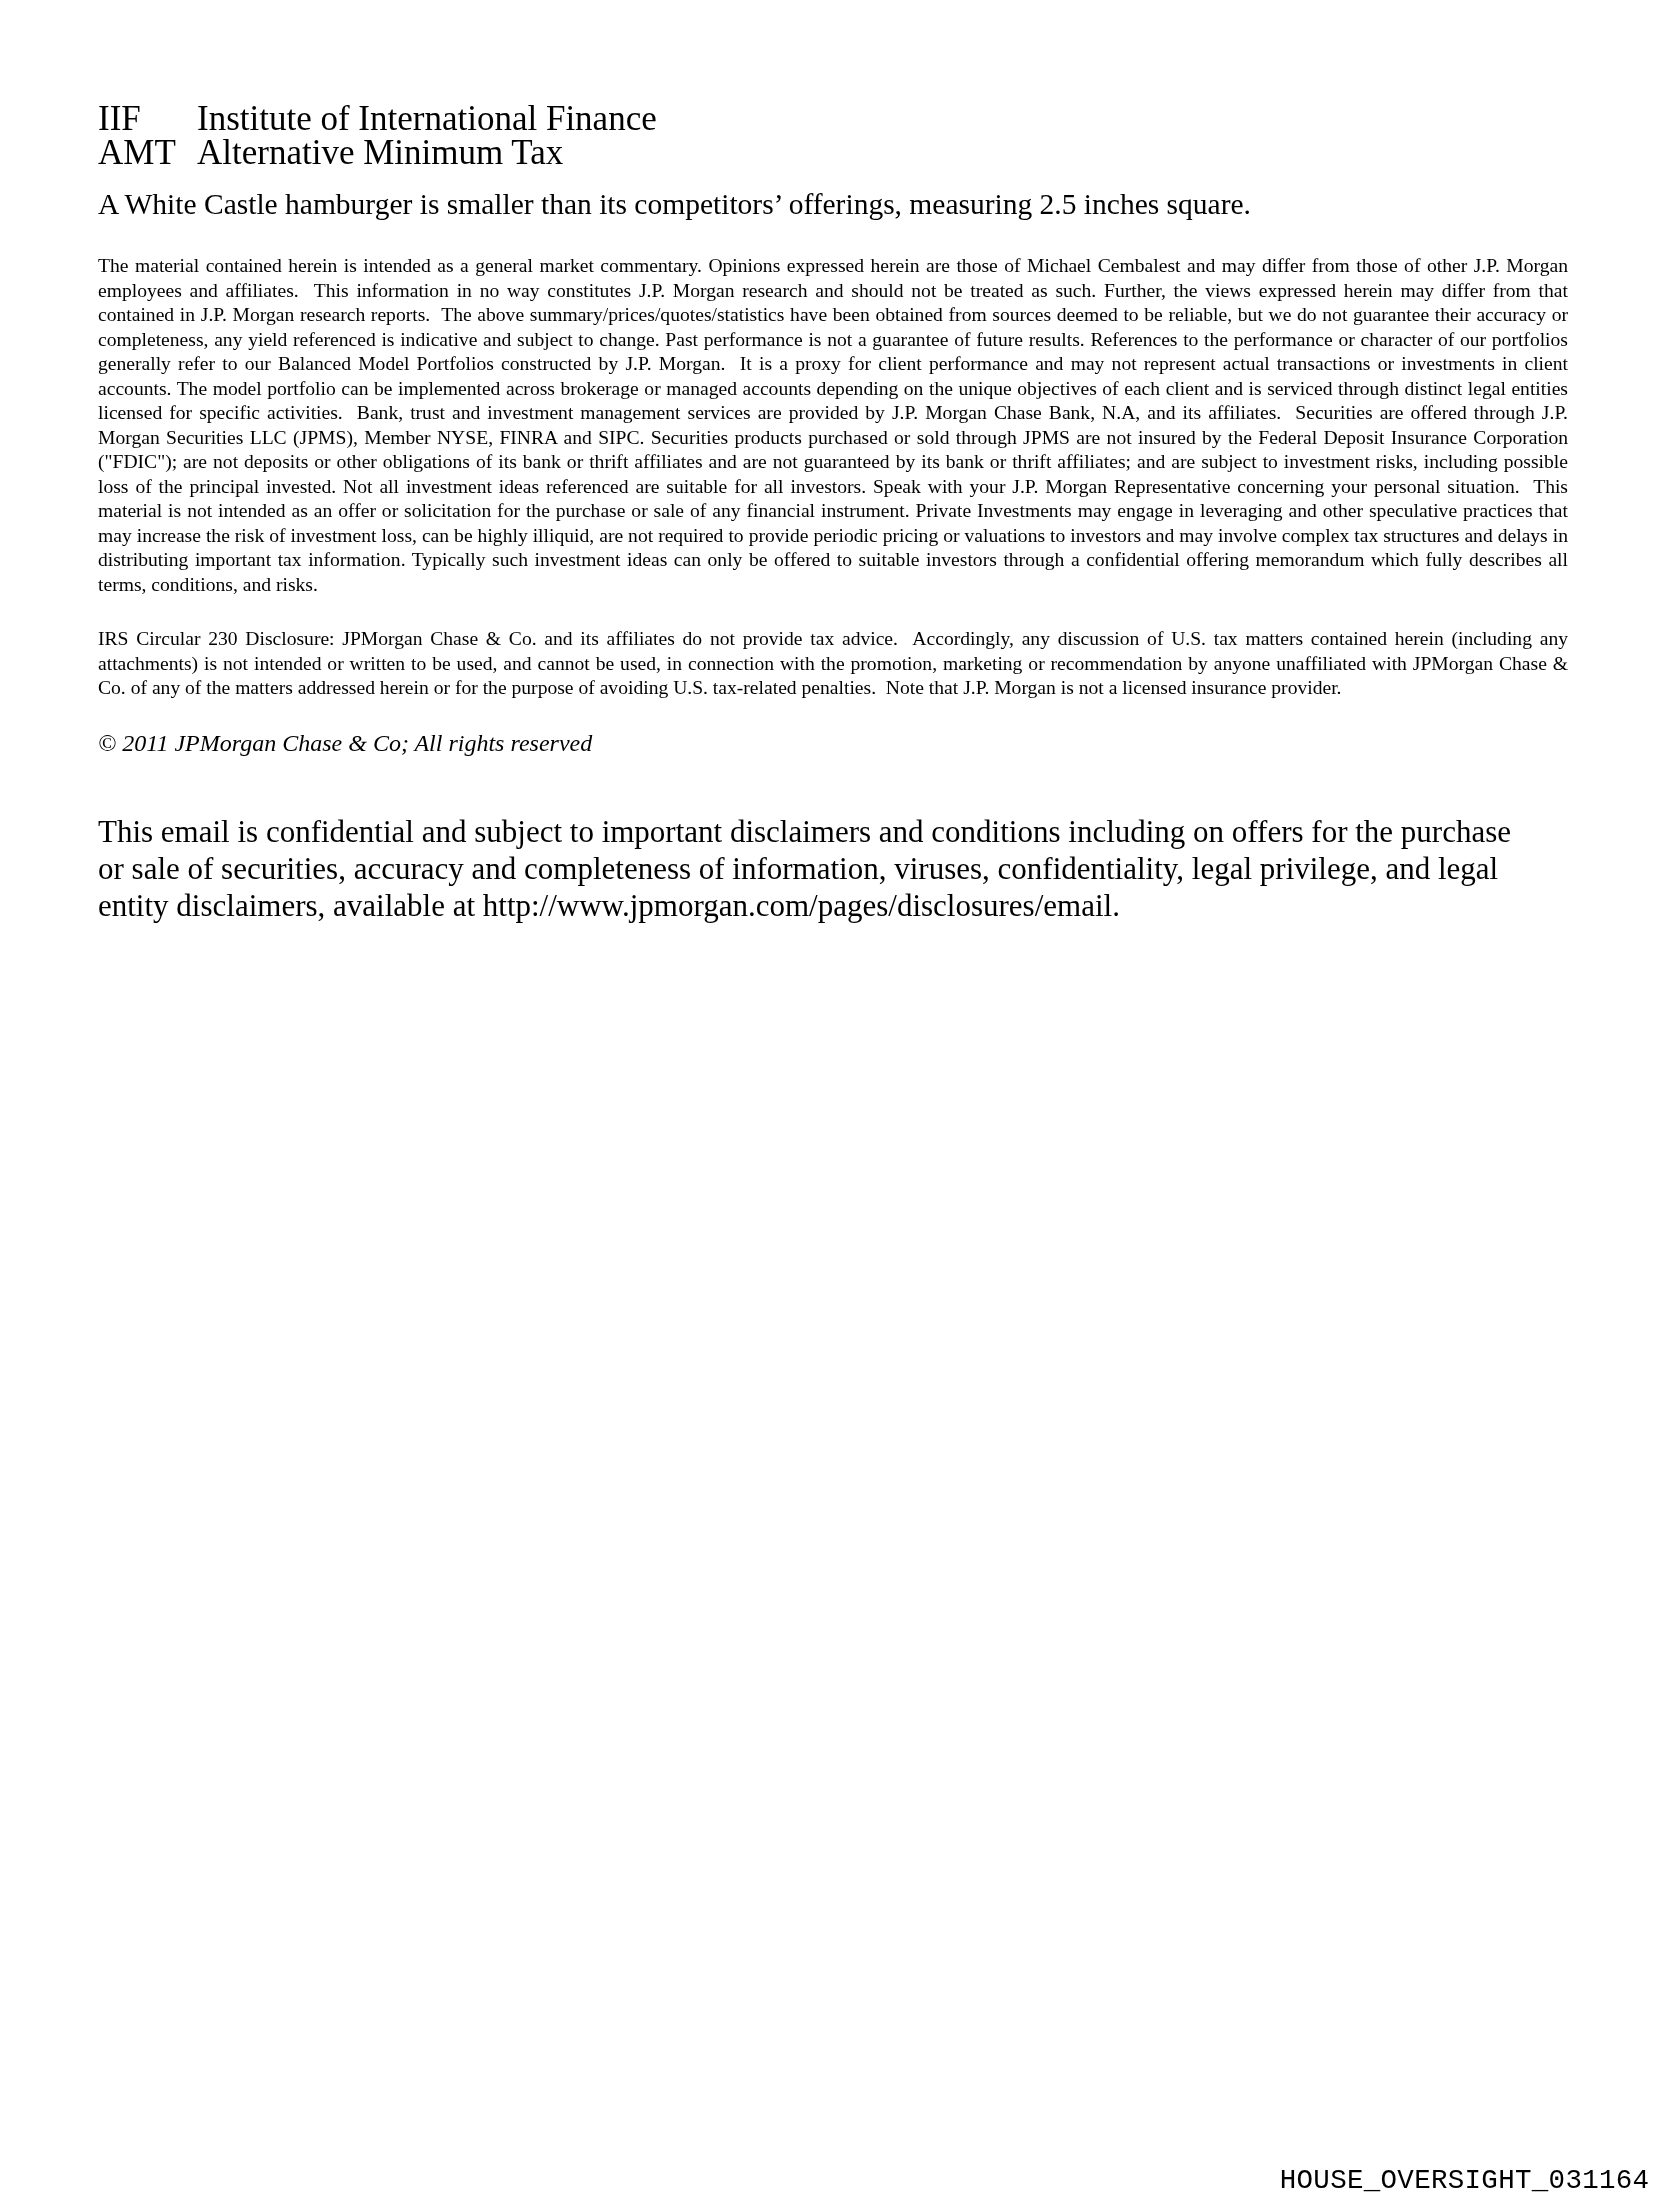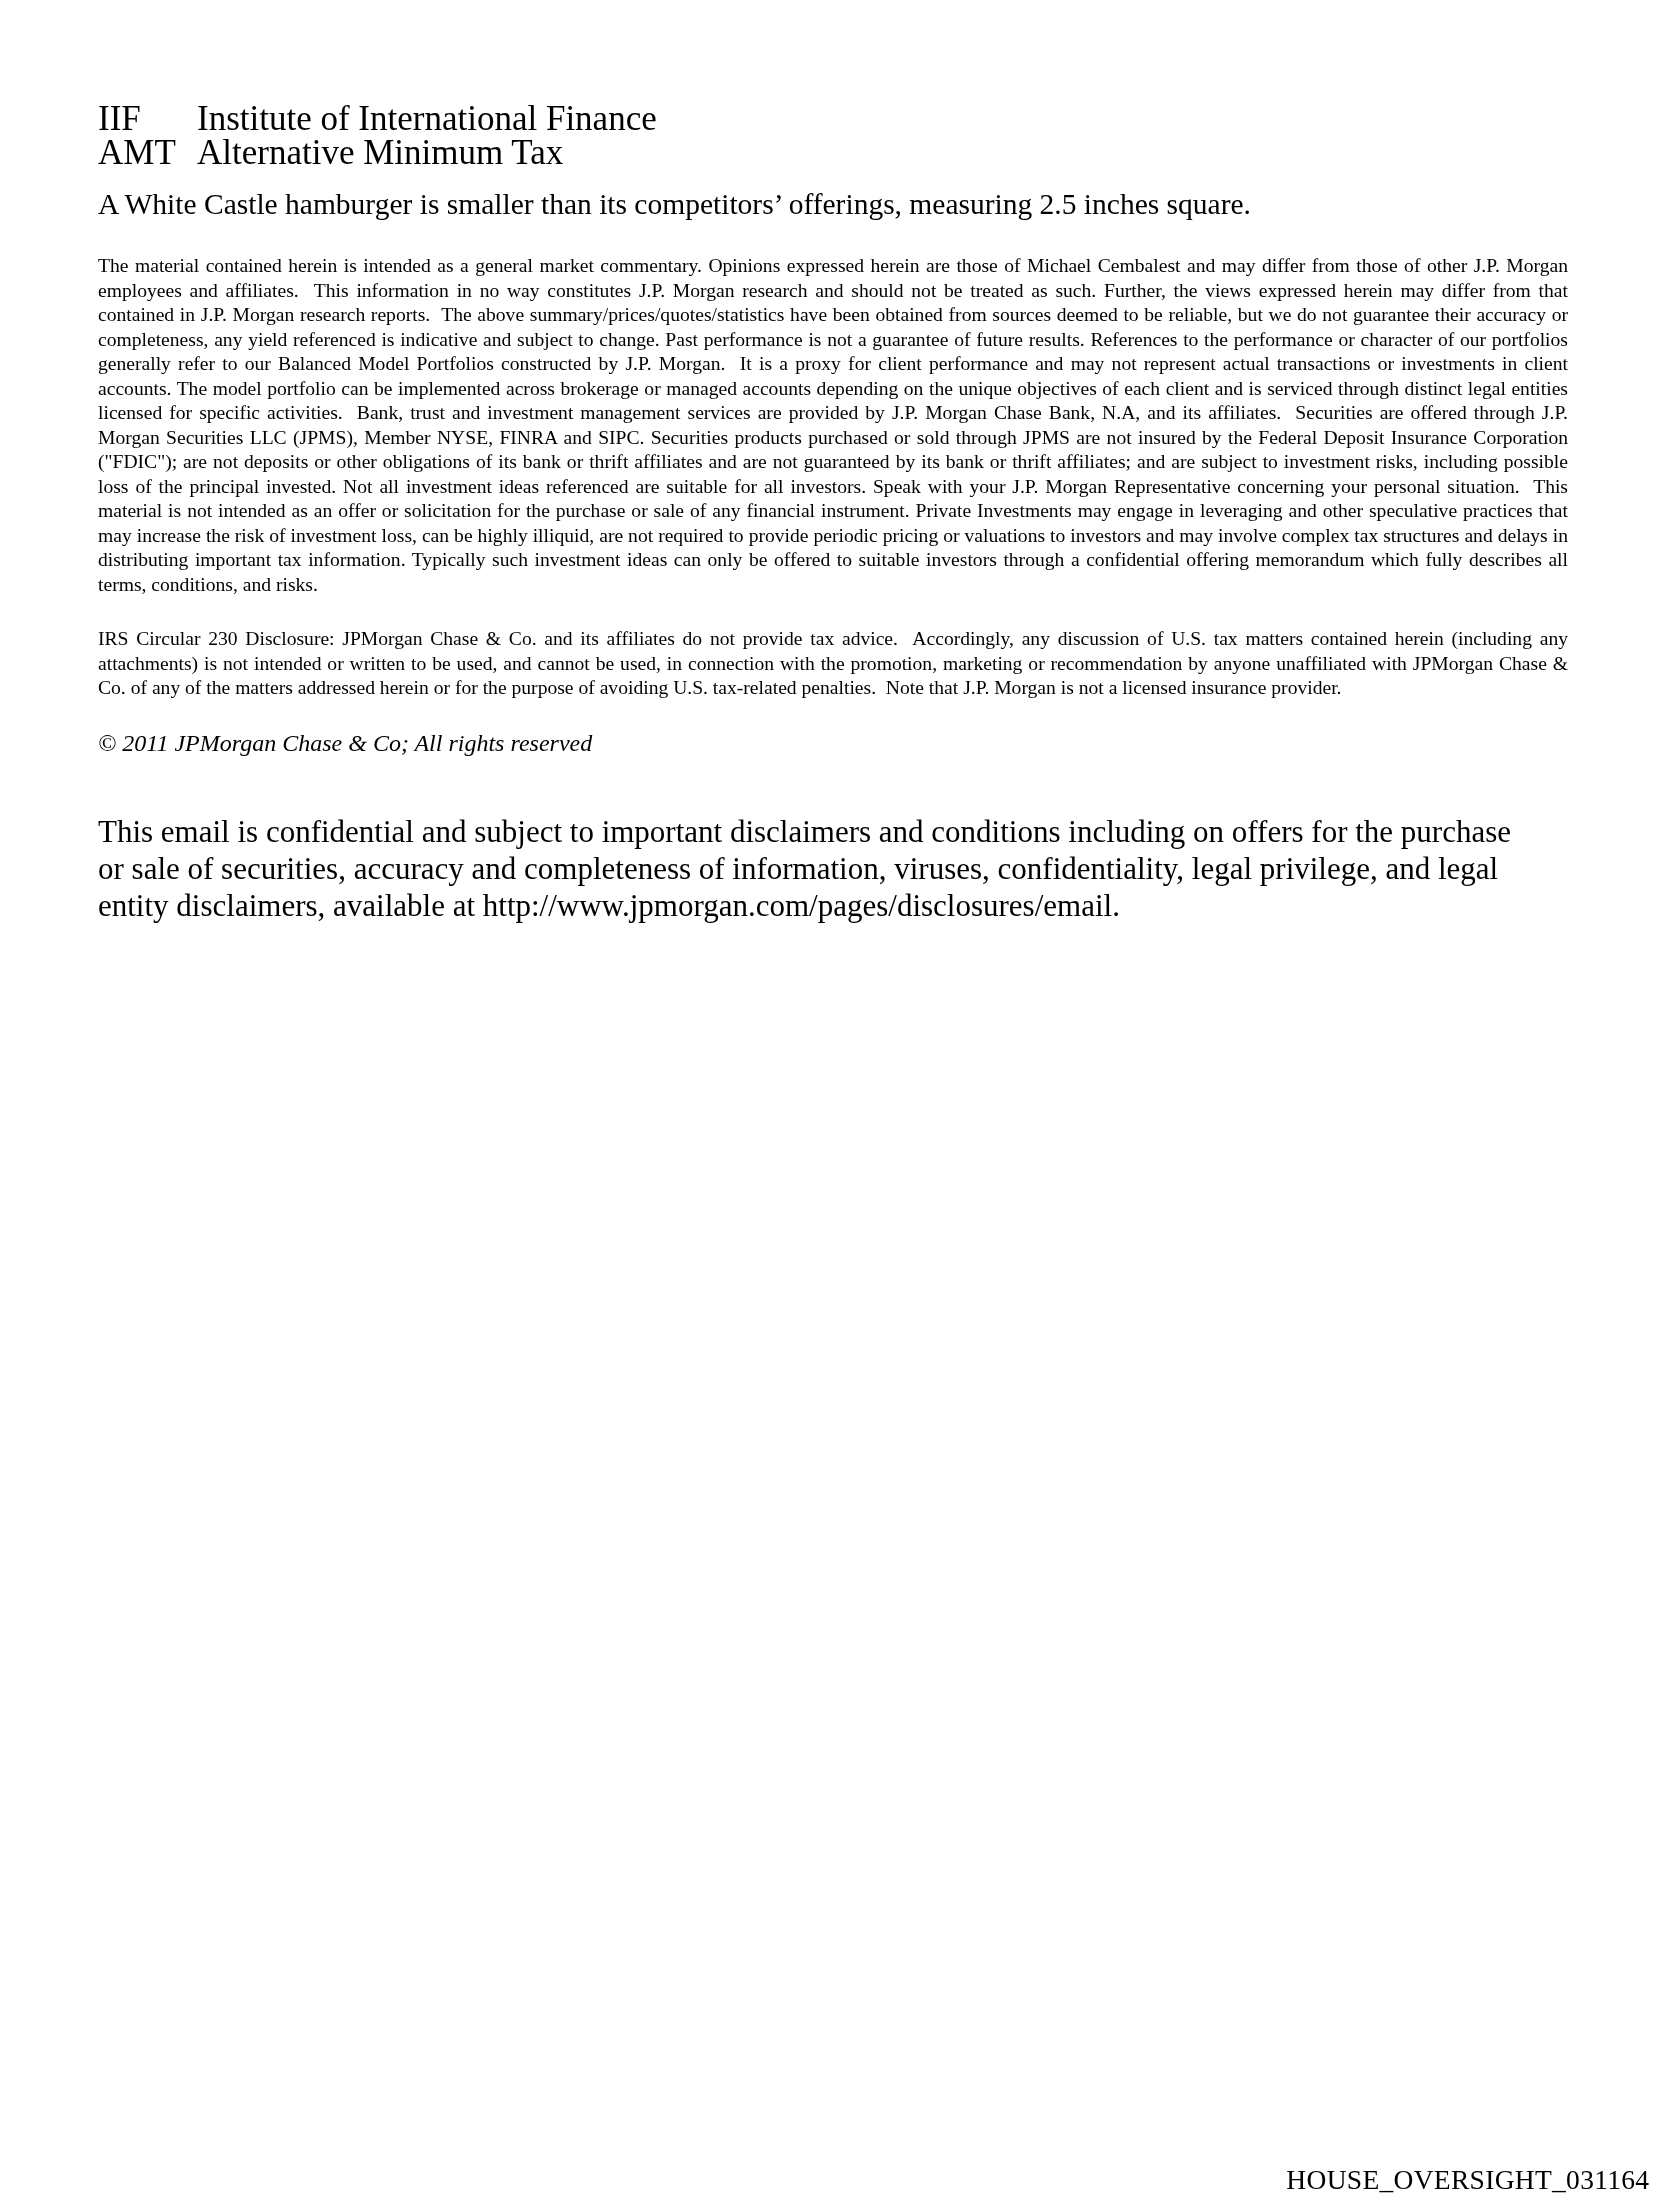--- a/index.html
+++ b/index.html
@@ -53,21 +53,21 @@
   .email-para {
     margin-top: 58px;
     font-size: 31px;
     line-height: 37px;
     max-width: 1417px;
   }
   .bates {
     position: absolute;
     right: 19.6px;
     bottom: 9.2px;
-    font-family: Liberation Serif, serif;
+    font-family: Liberation Mono, monospace;
     font-size: 27.5px;
     letter-spacing: 0.3px;
   }
 </style>
 </head>
 <body>
 
 <div class="content">
 
   <div class="glossary">

